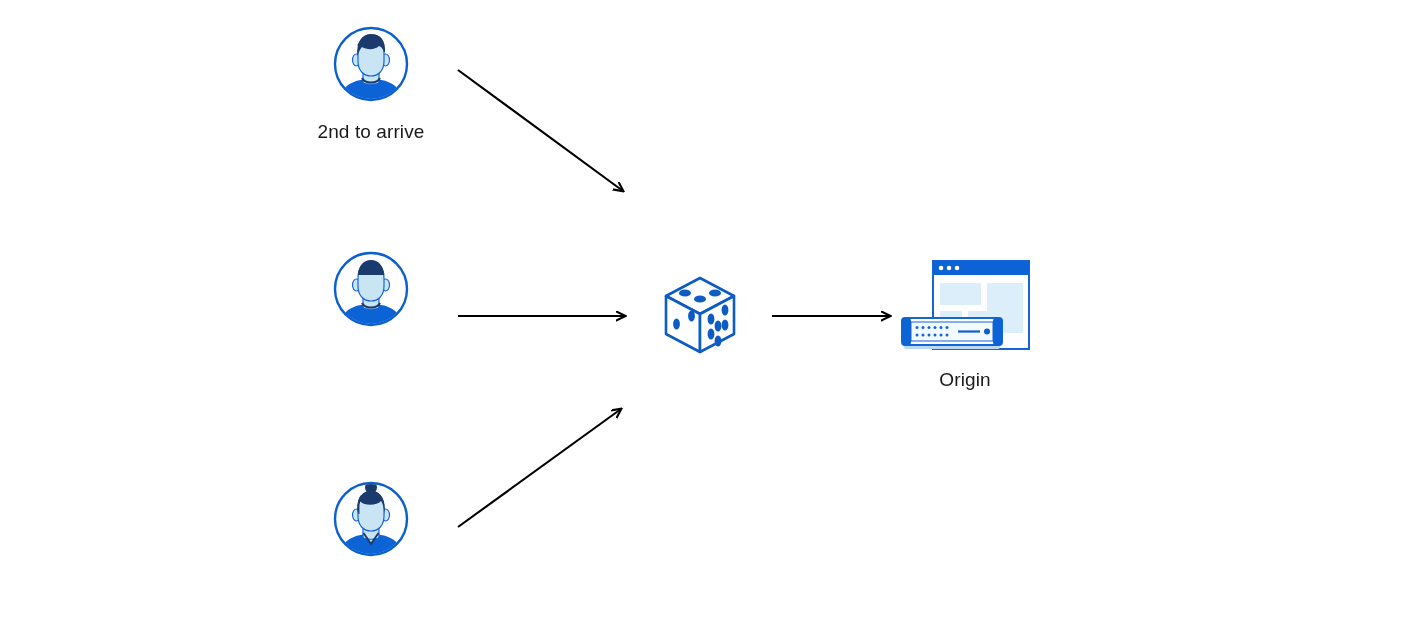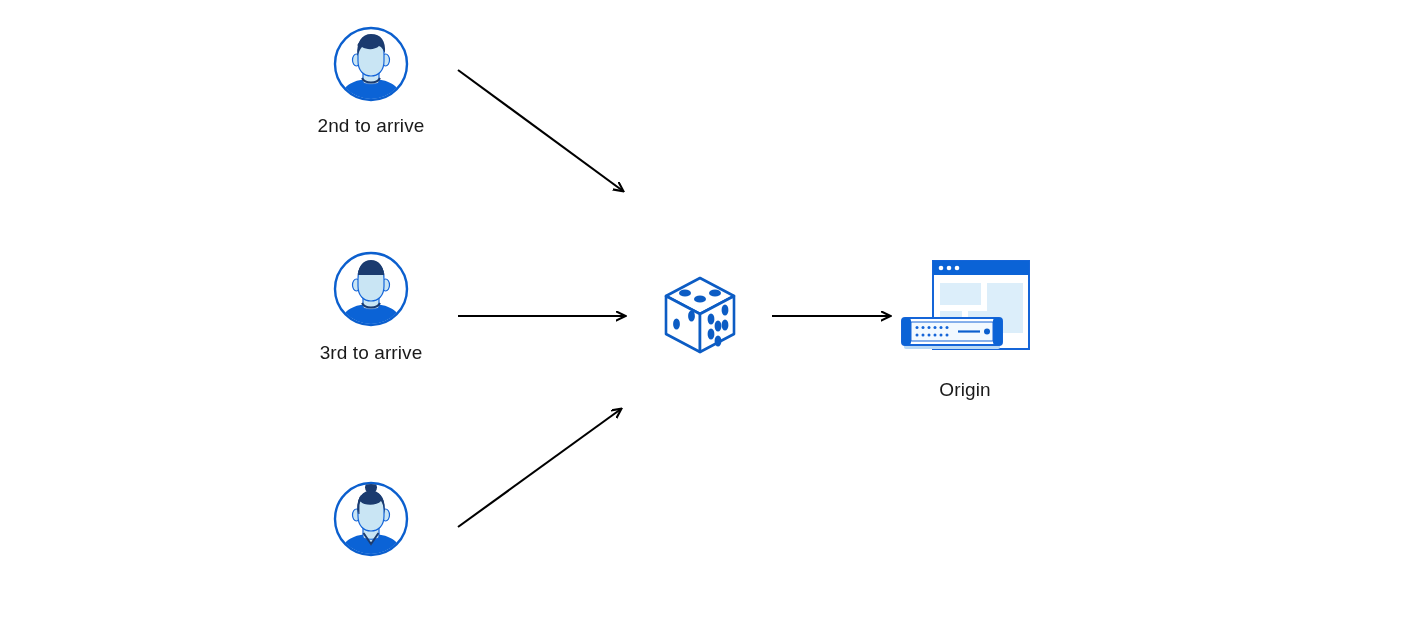--- a/index.html
+++ b/index.html
@@ -92,21 +92,21 @@
         <path d="M25,28 C25,16 31,11 38,11 C45,11 51,16 51,28 L51,35
                  C51,45 45,50 38,50 C31,50 25,45 25,35 Z" fill="#c9e5f4" stroke="#1565d8" stroke-width="1.2"></path>
 
         <path d="M24.5,30 C23,16 29,8 38,8 C48,8 53,15 52,27
                  C50,24 49,21 46,20 C42,24 34,24 29,21
                  C27,23 26,26 24.5,30 Z" fill="#1b3b6f"></path>
         <path d="M26,19 C29,14 33,12 37,12.5" fill="none" stroke="#1b3b6f" stroke-width="3" stroke-linecap="round"></path>
       </g>
     </svg>
   </div>
-  <div class="node-label" style="left:241px; top:115px;">2nd to arrive</div>
+  <div class="node-label" style="left:241px; top:121px;">2nd to arrive</div>
 
   <div class="avatar-wrap" style="left:333px; top:251px;">
     <svg width="76" height="76" viewBox="0 0 76 76">
       <circle cx="38" cy="38" r="36" fill="#ffffff" stroke="#0b5fce" stroke-width="2.4"></circle>
       <clipPath id="clipB">
           <circle cx="38" cy="38" r="35"></circle>
         </clipPath>
       <g clip-path="url(#clipB)">
         <path d="M6,76 C8,60 20,53 38,53 C56,53 68,60 70,76 Z" fill="#0b63d6"></path>
         <path d="M30,44 L30,56 C30,59 46,59 46,56 L46,44 Z" fill="#c9e5f4" stroke="#1565d8" stroke-width="1.2"></path>
@@ -115,21 +115,20 @@
         <ellipse cx="52.5" cy="34" rx="4" ry="6" fill="#c9e5f4" stroke="#1565d8" stroke-width="1.2"></ellipse>
         <path d="M25,28 C25,16 31,11 38,11 C45,11 51,16 51,28 L51,35
                  C51,45 45,50 38,50 C31,50 25,45 25,35 Z" fill="#c9e5f4" stroke="#1565d8" stroke-width="1.2"></path>
 
         <path d="M24.8,28 C24,16 30,9 38,9 C46,9 52,16 51.2,28
                  L51.2,22 C47,19 29,19 24.8,22 Z" fill="#1b3b6f"></path>
         <path d="M24.8,24 C26,15 31,10.5 38,10.5 C45,10.5 50,15 51.2,24 Z" fill="#1b3b6f"></path>
       </g>
     </svg>
   </div>
-  <div class="node-label" style="left:241px; top:342px;">3rd to arrive</div>
 
   <div class="avatar-wrap" style="left:333px; top:481px;">
     <svg width="76" height="76" viewBox="0 0 76 76">
       <circle cx="38" cy="38" r="36" fill="#ffffff" stroke="#0b5fce" stroke-width="2.4"></circle>
       <clipPath id="clipC">
           <circle cx="38" cy="38" r="35"></circle>
         </clipPath>
       <g clip-path="url(#clipC)">
         <path d="M6,76 C8,60 20,53 38,53 C56,53 68,60 70,76 Z" fill="#0b63d6"></path>
 
@@ -225,15 +224,15 @@
             <circle cx="39" cy="79" r="1.5"></circle>
           <circle cx="45" cy="79" r="1.5"></circle>
             <circle cx="51" cy="79" r="1.5"></circle>
         </g>
 
         <line x1="62" y1="75.5" x2="84" y2="75.5" stroke="#0b5fce" stroke-width="2.2"></line>
         <circle cx="91" cy="75.5" r="3" fill="#0b5fce"></circle>
       </g>
     </svg>
   </div>
-  <div class="node-label" style="left:835px; top:379px;">Origin</div>
+  <div class="node-label" style="left:835px; top:369px;">Origin</div>
 
 </div>
 
 </body></html>

